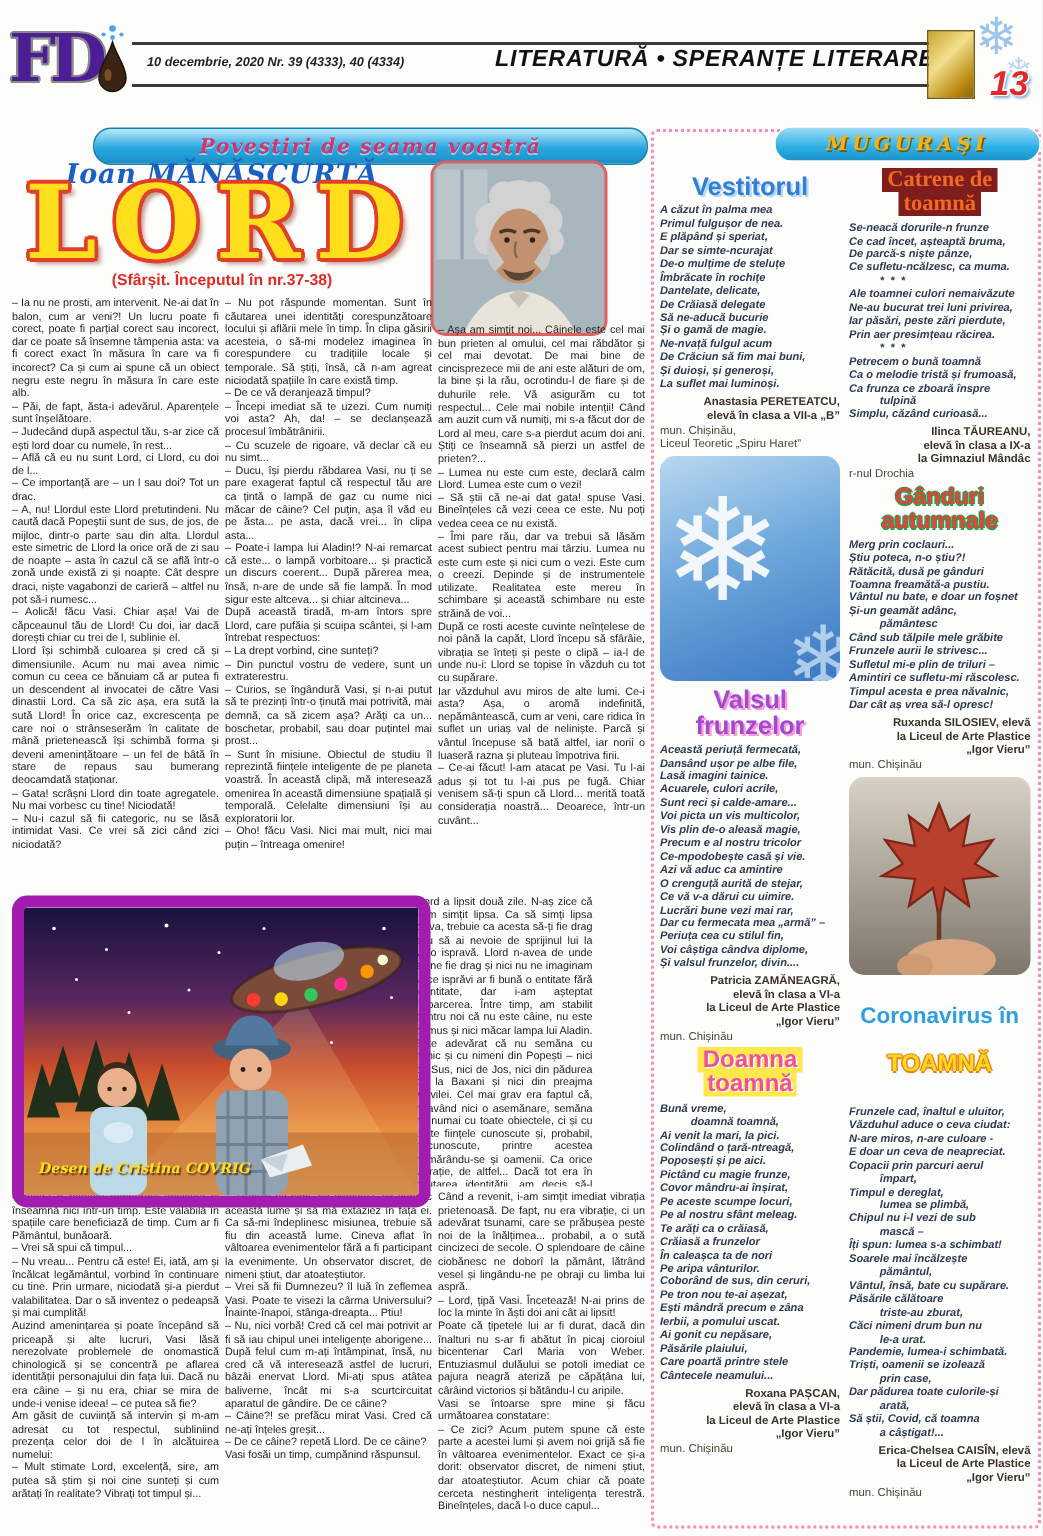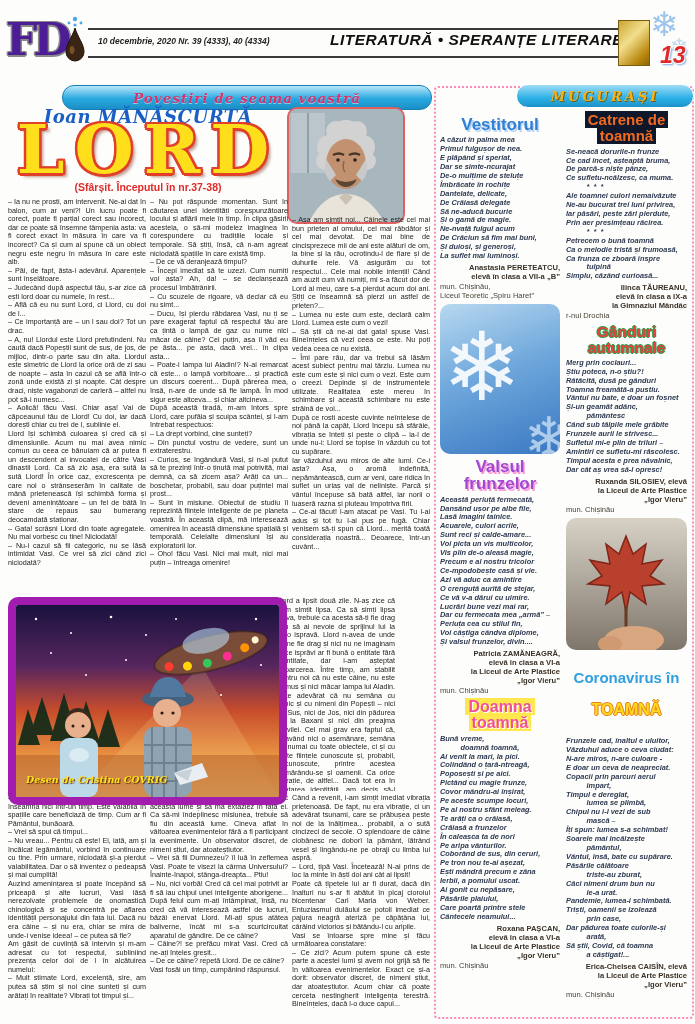--- a/index.html
+++ b/index.html
@@ -64,22 +64,22 @@
   .side-col{font-family:"Liberation Sans",sans-serif;}
   .side-col-left{left:440px;top:112px;width:120px;}
   .side-col-right{left:566px;top:108px;width:121px;}
   .poem{font-size:7.4px;line-height:8.9px;font-weight:bold;font-style:italic;color:#2e3a52;
         white-space:pre-wrap;margin:3px 0 2px 0;}
   .poem-author{font-size:7.6px;line-height:9px;font-weight:bold;color:#3a3228;text-align:right;
                white-space:pre-line;margin:2px 0 1px 0;}
   .poem-place{font-size:7.6px;line-height:9px;color:#4a4438;white-space:pre-line;margin:0 0 4px 0;}
   .ptitle{text-align:center;font-weight:bold;white-space:pre-line;margin:4px 0 2px 0;line-height:1.02;}
   .t-vestitorul{font-size:17px;color:#2f7fd6;text-shadow:1.5px 1.5px 0 #bcd7f5;}
-  .t-catrene span{font-size:15px;color:#f26a21;background:#0f172a;padding:0 3px;
-                  box-decoration-break:clone;-webkit-box-decoration-break:clone;}
+  .t-catrene span{font-size:15px;color:#f26a21;background:#7f1d1d;padding:0 3px;
+                  box-decoration-break:clone;font-family:Liberation Serif, serif;-webkit-box-decoration-break:clone;}
   .t-ganduri{font-size:15.5px;color:#e8413c;
              text-shadow:-1px 0 #2e9e4f,1px 0 #2e9e4f,0 -1px #2e9e4f,0 1px #2e9e4f;}
   .t-valsul{font-size:17px;color:#a04ad4;text-shadow:1.5px 1.5px 0 #ff9ad5;}
   .t-doamna span{font-size:16px;color:#f0509b;background:#ffe84d;padding:0 3px;
                  text-shadow:1px 1px 0 #fff;box-decoration-break:clone;-webkit-box-decoration-break:clone;}
   .t-corona .l1{font-size:15px;color:#2f9fe0;display:block;}
   .t-corona .l2{font-size:16px;color:#ffd91e;display:block;
                 text-shadow:-1px 0 #e8821e,1px 0 #e8821e,0 -1px #e8821e,0 1px #e8821e;}
   .side-img{border-radius:10px;overflow:hidden;position:relative;margin:4px 0;}
   .img-snow{height:150px;background:linear-gradient(160deg,#b8d8f0,#6fa8dc 45%,#3a78c2);}

